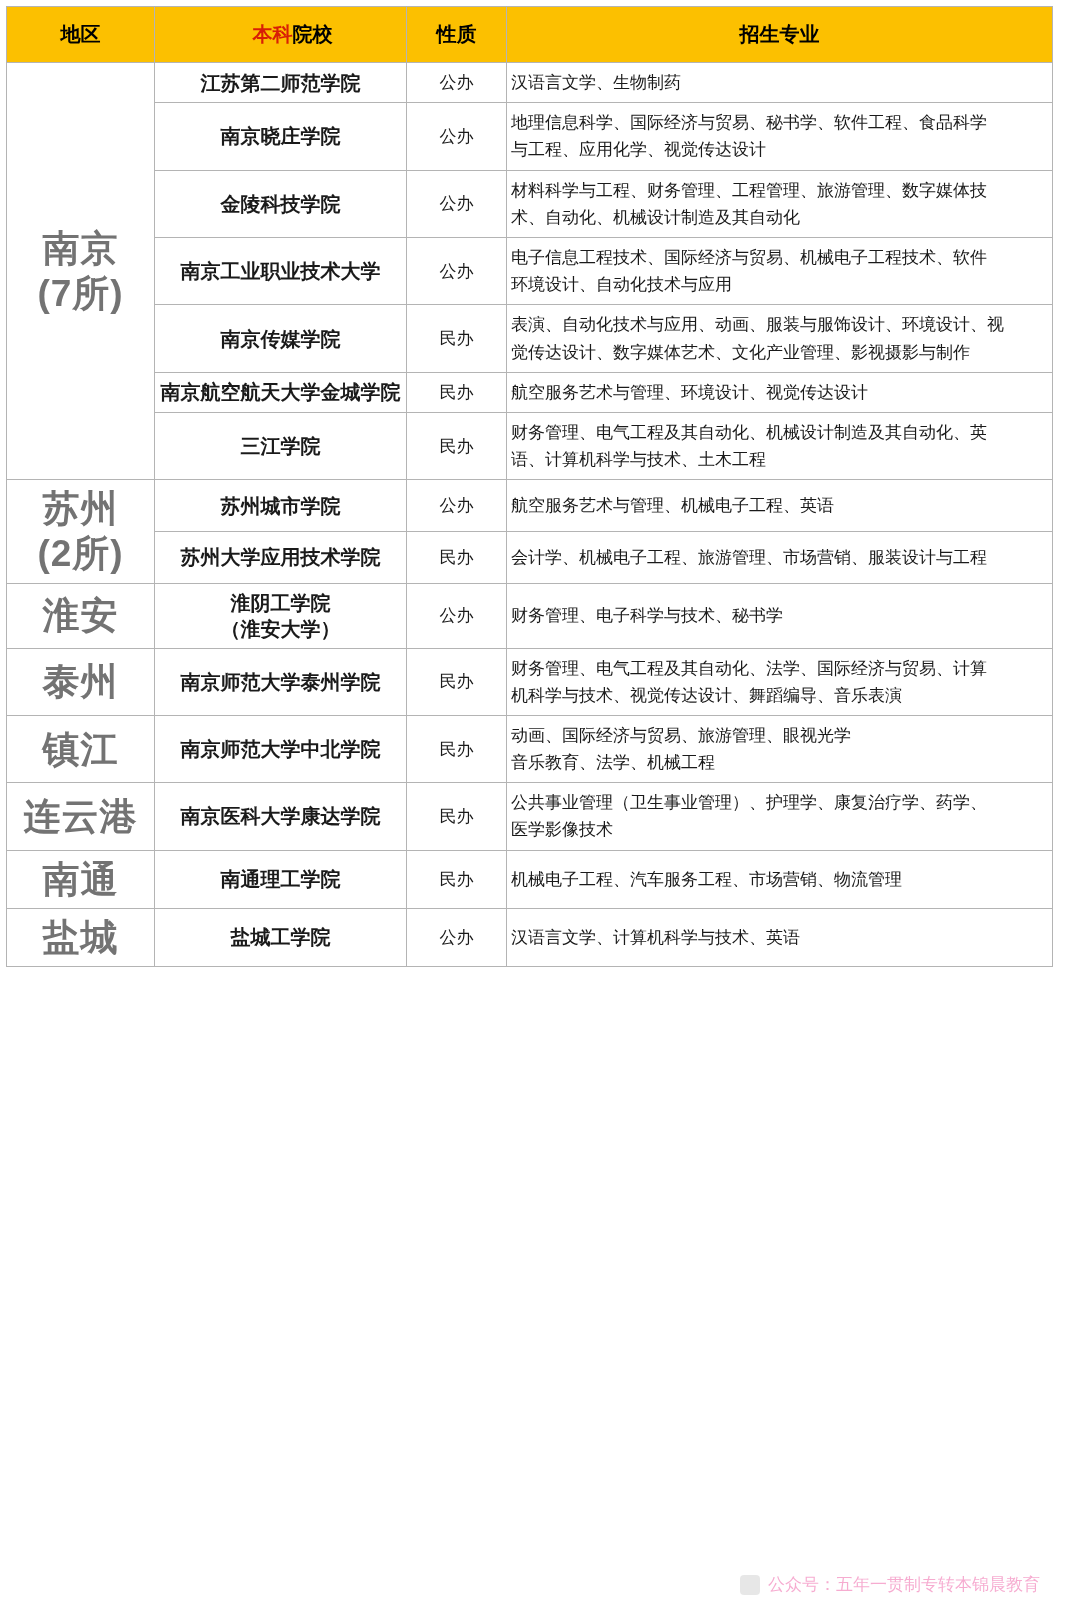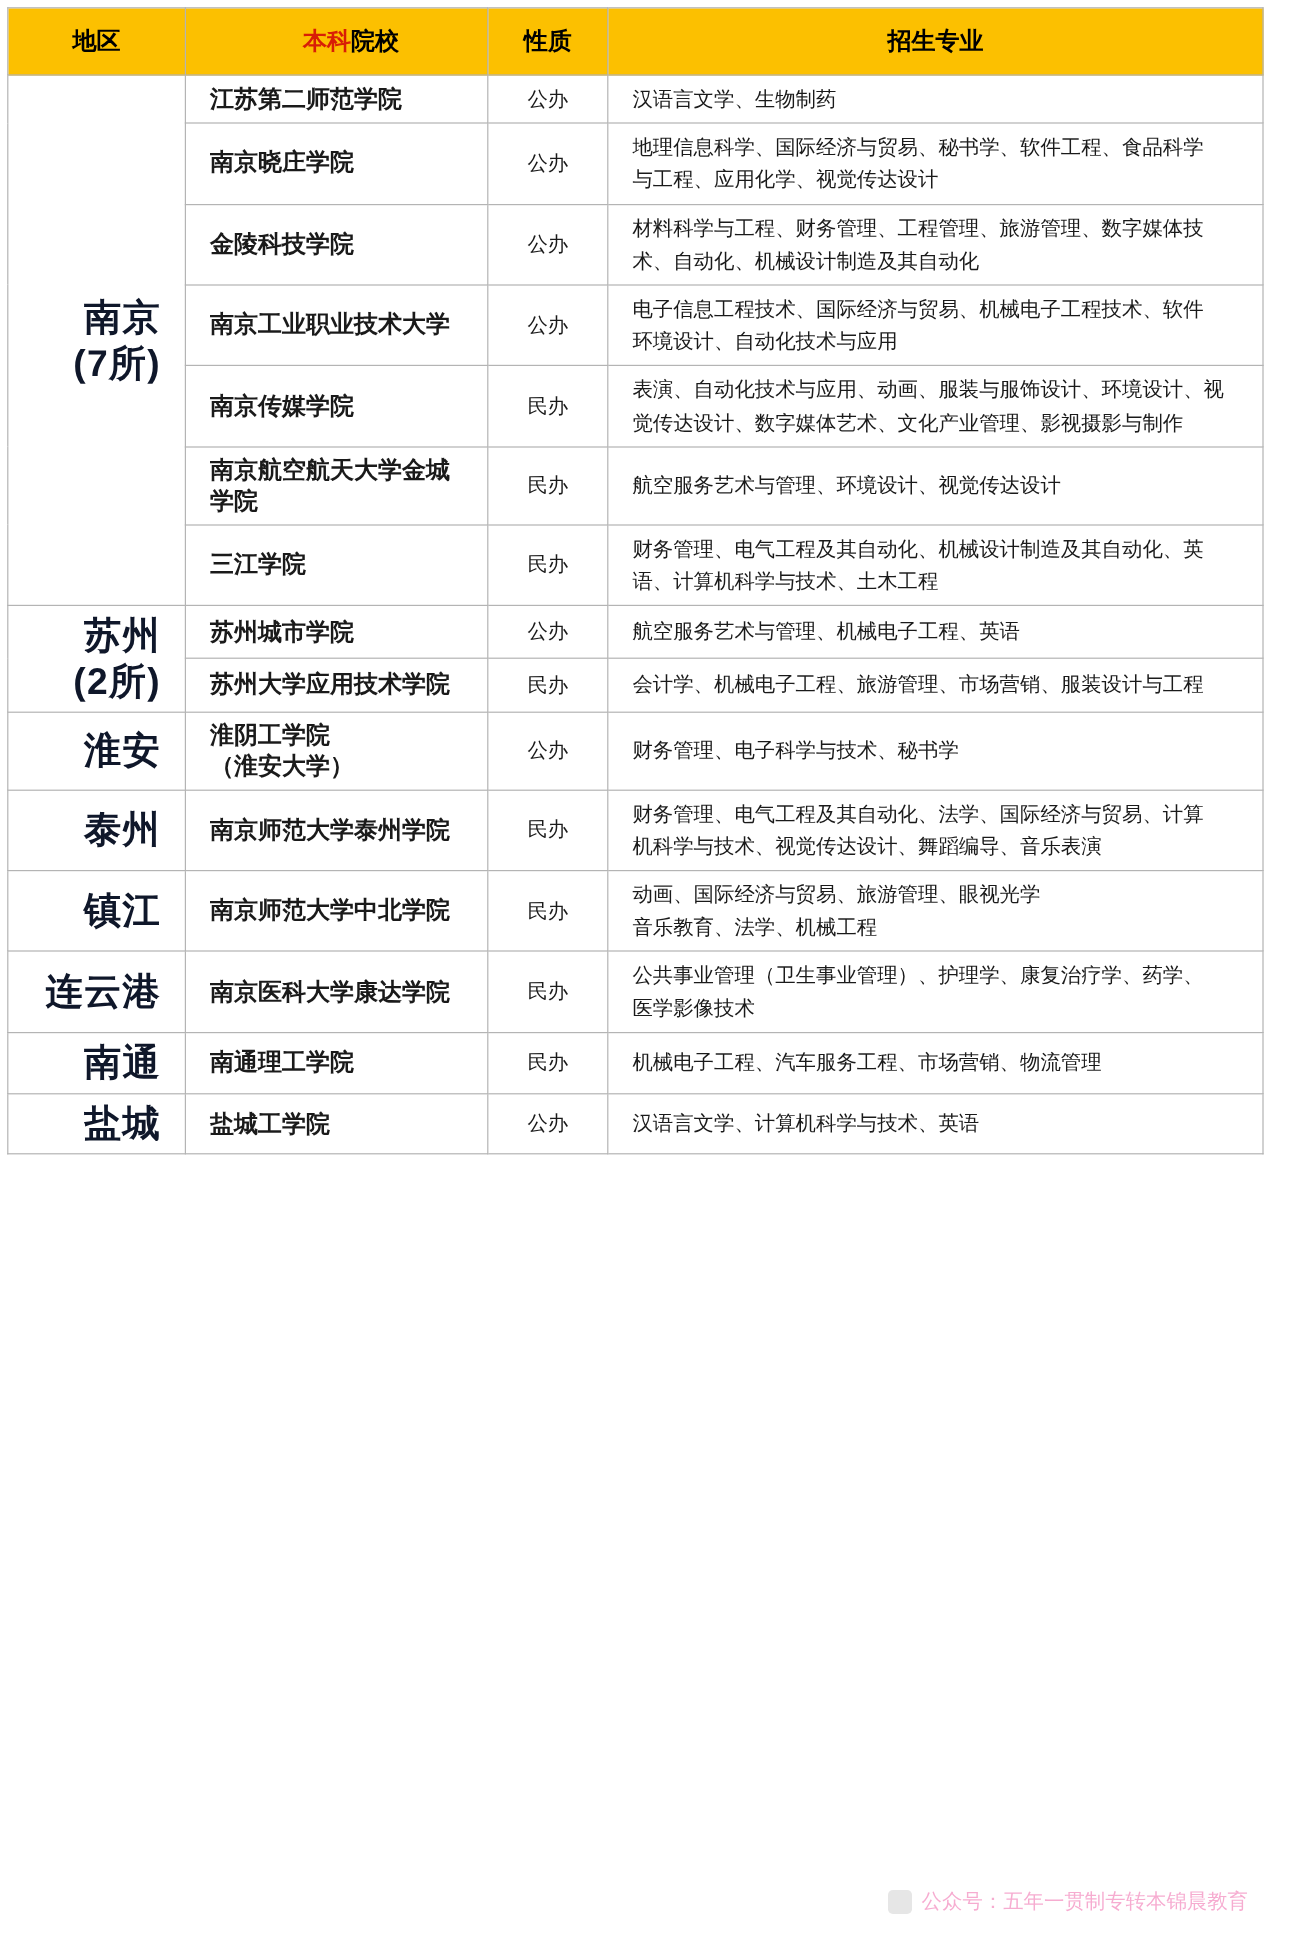--- a/index.html
+++ b/index.html
@@ -25,46 +25,46 @@
     table-layout: fixed;
   }
   table.main col.c-region { width: 148px; }
   table.main col.c-school { width: 252px; }
   table.main col.c-type   { width: 100px; }
   table.main col.c-major  { width: 546px; }
 
   table.main th, table.main td {
     border: 1px solid #b4b4b4;
     vertical-align: middle;
-    padding: 6px 20px;
+    padding: 6px 4px;
     box-sizing: border-box;
   }
   thead th {
     background: #fcc000;
     text-align: center;
     font-size: 20px;
     font-weight: bold;
     height: 56px;
     color: #000000;
     border: 1px solid #9a9a9a;
   }
   thead th .hl { color: #d81e06; margin-left: 24px; }
 
   td.region {
-    text-align: right;
-    color: #0f172a;
+    text-align: center;
+    color: #737373;
     font-weight: bold;
-    font-size: 31px;
+    font-size: 37px;
     line-height: 1.22;
     letter-spacing: 1px;
   }
   td.region .sub { display: block; }
 
   td.school {
-    text-align: left;
+    text-align: center;
     font-weight: bold;
     font-size: 20px;
     line-height: 1.3;
   }
   td.type {
     text-align: center;
     font-size: 17px;
   }
   td.major {
     text-align: left;

